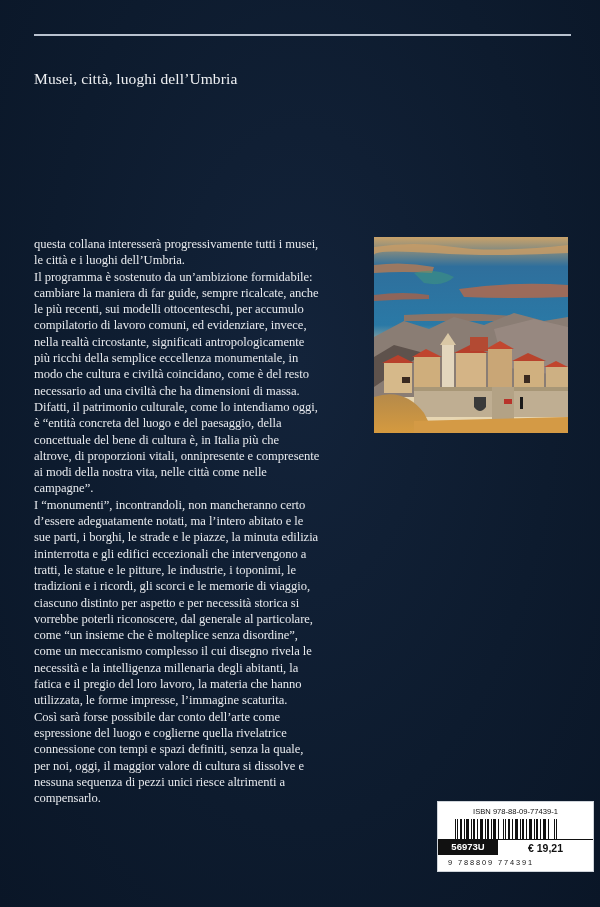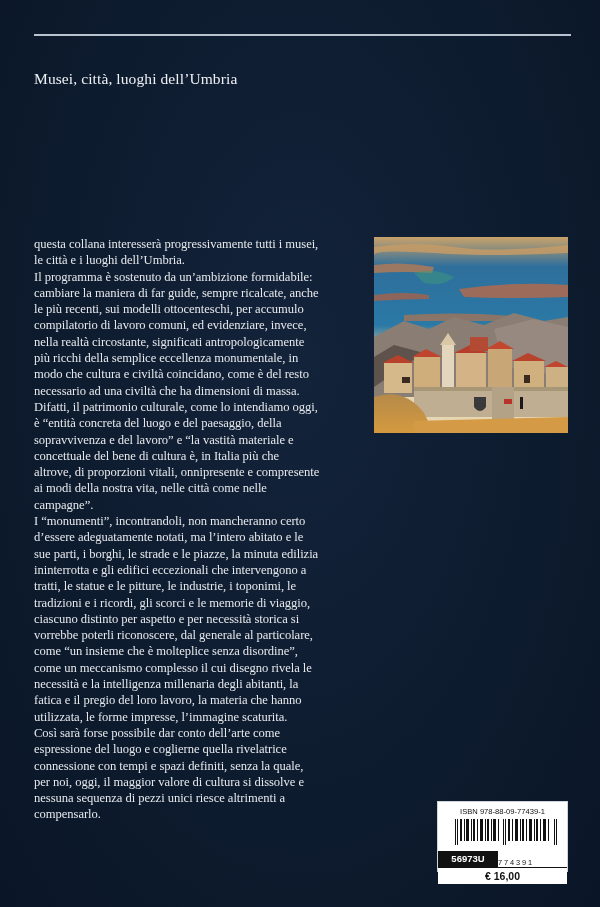--- a/index.html
+++ b/index.html
@@ -4,25 +4,25 @@
 <style>
   html, body { margin: 0; padding: 0; }
   body { width: 600px; height: 907px; background: #0d1b2e; overflow: hidden; position: relative; font-family: "DejaVu Serif", "Liberation Serif", serif; }
   .cover { position: absolute; left: 0; top: 0; width: 600px; height: 907px;
     background: radial-gradient(ellipse at 50% 40%, #13233a 0%, #0d1b2e 60%, #0a1627 100%); }
   .top-rule { position: absolute; left: 34px; top: 34px; width: 537px; height: 2px; background: #b9c2cf; }
   .series-title { position: absolute; left: 34px; top: 50px; color: #eef0f3; font-family: "Liberation Serif", serif; font-size: 15.5px; letter-spacing: 0.1px; margin-top: 20px; }
   .body-text { position: absolute; left: 34px; top: 236px; width: 330px; color: #e6e8ec; font-family: "Liberation Serif", serif; font-size: 12.6px; line-height: 16.3px; letter-spacing: -0.05px; }
   .body-text p { margin: 0; }
   .painting { position: absolute; left: 374px; top: 237px; width: 194px; height: 196px; overflow: hidden; }
-  .barcode-box { position: absolute; left: 437px; top: 801px; width: 131px; height: 71px; background: #ffffff; border: 1px solid #cfd4da; box-sizing: border-box; }
+  .barcode-box { position: absolute; left: 437px; top: 801px; width: 157px; height: 71px; background: #ffffff; border: 1px solid #cfd4da; box-sizing: border-box; }
   .isbn-text { position: absolute; left: 0; top: 5px; width: 100%; text-align: center; font-family: "Liberation Sans", sans-serif; font-size: 7.6px; color: #111; }
   .bars { position: absolute; left: 17px; top: 17px; width: 102px; height: 26px; }
   .digits { position: absolute; left: 10px; top: 56px; width: 115px; font-family: "Liberation Sans", sans-serif; font-size: 7.4px; color: #111; letter-spacing: 1.9px; white-space: nowrap; }
-  .code-strip { position: absolute; left: 0; bottom: 4px; width: 100%; height: 16px; display: flex; flex-direction: column; }
+  .code-strip { position: absolute; left: 0; bottom: 16px; width: 100%; height: 16px; display: flex; }
   .code-left { width: 60px; background: #111; color: #fff; font-family: "Liberation Sans", sans-serif; font-weight: bold; font-size: 9.5px; line-height: 16px; text-align: center; }
   .code-right { flex: 1; background: #fff; color: #111; font-family: "Liberation Sans", sans-serif; font-weight: bold; font-size: 10.5px; line-height: 16px; text-align: center; border-top: 1px solid #111; box-sizing: border-box; }
 </style>
 </head>
 <body>
 
 <div class="cover">
   <div class="top-rule"></div>
   <div class="series-title">Musei, città, luoghi dell’Umbria</div>
 
@@ -32,21 +32,20 @@
     <p>Il programma è sostenuto da un’ambizione formidabile:</p>
     <p>cambiare la maniera di far guide, sempre ricalcate, anche</p>
     <p>le più recenti, sui modelli ottocenteschi, per accumulo</p>
     <p>compilatorio di lavoro comuni, ed evidenziare, invece,</p>
     <p>nella realtà circostante, significati antropologicamente</p>
     <p>più ricchi della semplice eccellenza monumentale, in</p>
     <p>modo che cultura e civiltà coincidano, come è del resto</p>
     <p>necessario ad una civiltà che ha dimensioni di massa.</p>
     <p>Difatti, il patrimonio culturale, come lo intendiamo oggi,</p>
     <p>è “entità concreta del luogo e del paesaggio, della</p>
-    <p>sopravvivenza e del lavoro” e “la vastità materiale e</p>
     <p>concettuale del bene di cultura è, in Italia più che</p>
     <p>altrove, di proporzioni vitali, onnipresente e compresente</p>
     <p>ai modi della nostra vita, nelle città come nelle</p>
     <p>campagne”.</p>
     <p>I “monumenti”, incontrandoli, non mancheranno certo</p>
     <p>d’essere adeguatamente notati, ma l’intero abitato e le</p>
     <p>sue parti, i borghi, le strade e le piazze, la minuta edilizia</p>
     <p>ininterrotta e gli edifici eccezionali che intervengono a</p>
     <p>tratti, le statue e le pitture, le industrie, i toponimi, le</p>
     <p>tradizioni e i ricordi, gli scorci e le memorie di viaggio,</p>
@@ -158,16 +157,16 @@
           <rect x="88" y="0" width="3" height="22"></rect>
             <rect x="93" y="0" width="1" height="22"></rect>
           <rect x="99" y="0" width="1" height="26"></rect>
             <rect x="101" y="0" width="1" height="26"></rect>
         </g>
       </svg>
     </div>
     <div class="digits">9 788809 774391</div>
     <div class="code-strip">
       <div class="code-left">56973U</div>
-      <div class="code-right">€ 16,00</div>
+      <div class="code-right">€ 19,21</div>
     </div>
   </div>
 </div>
 
 </body></html>

